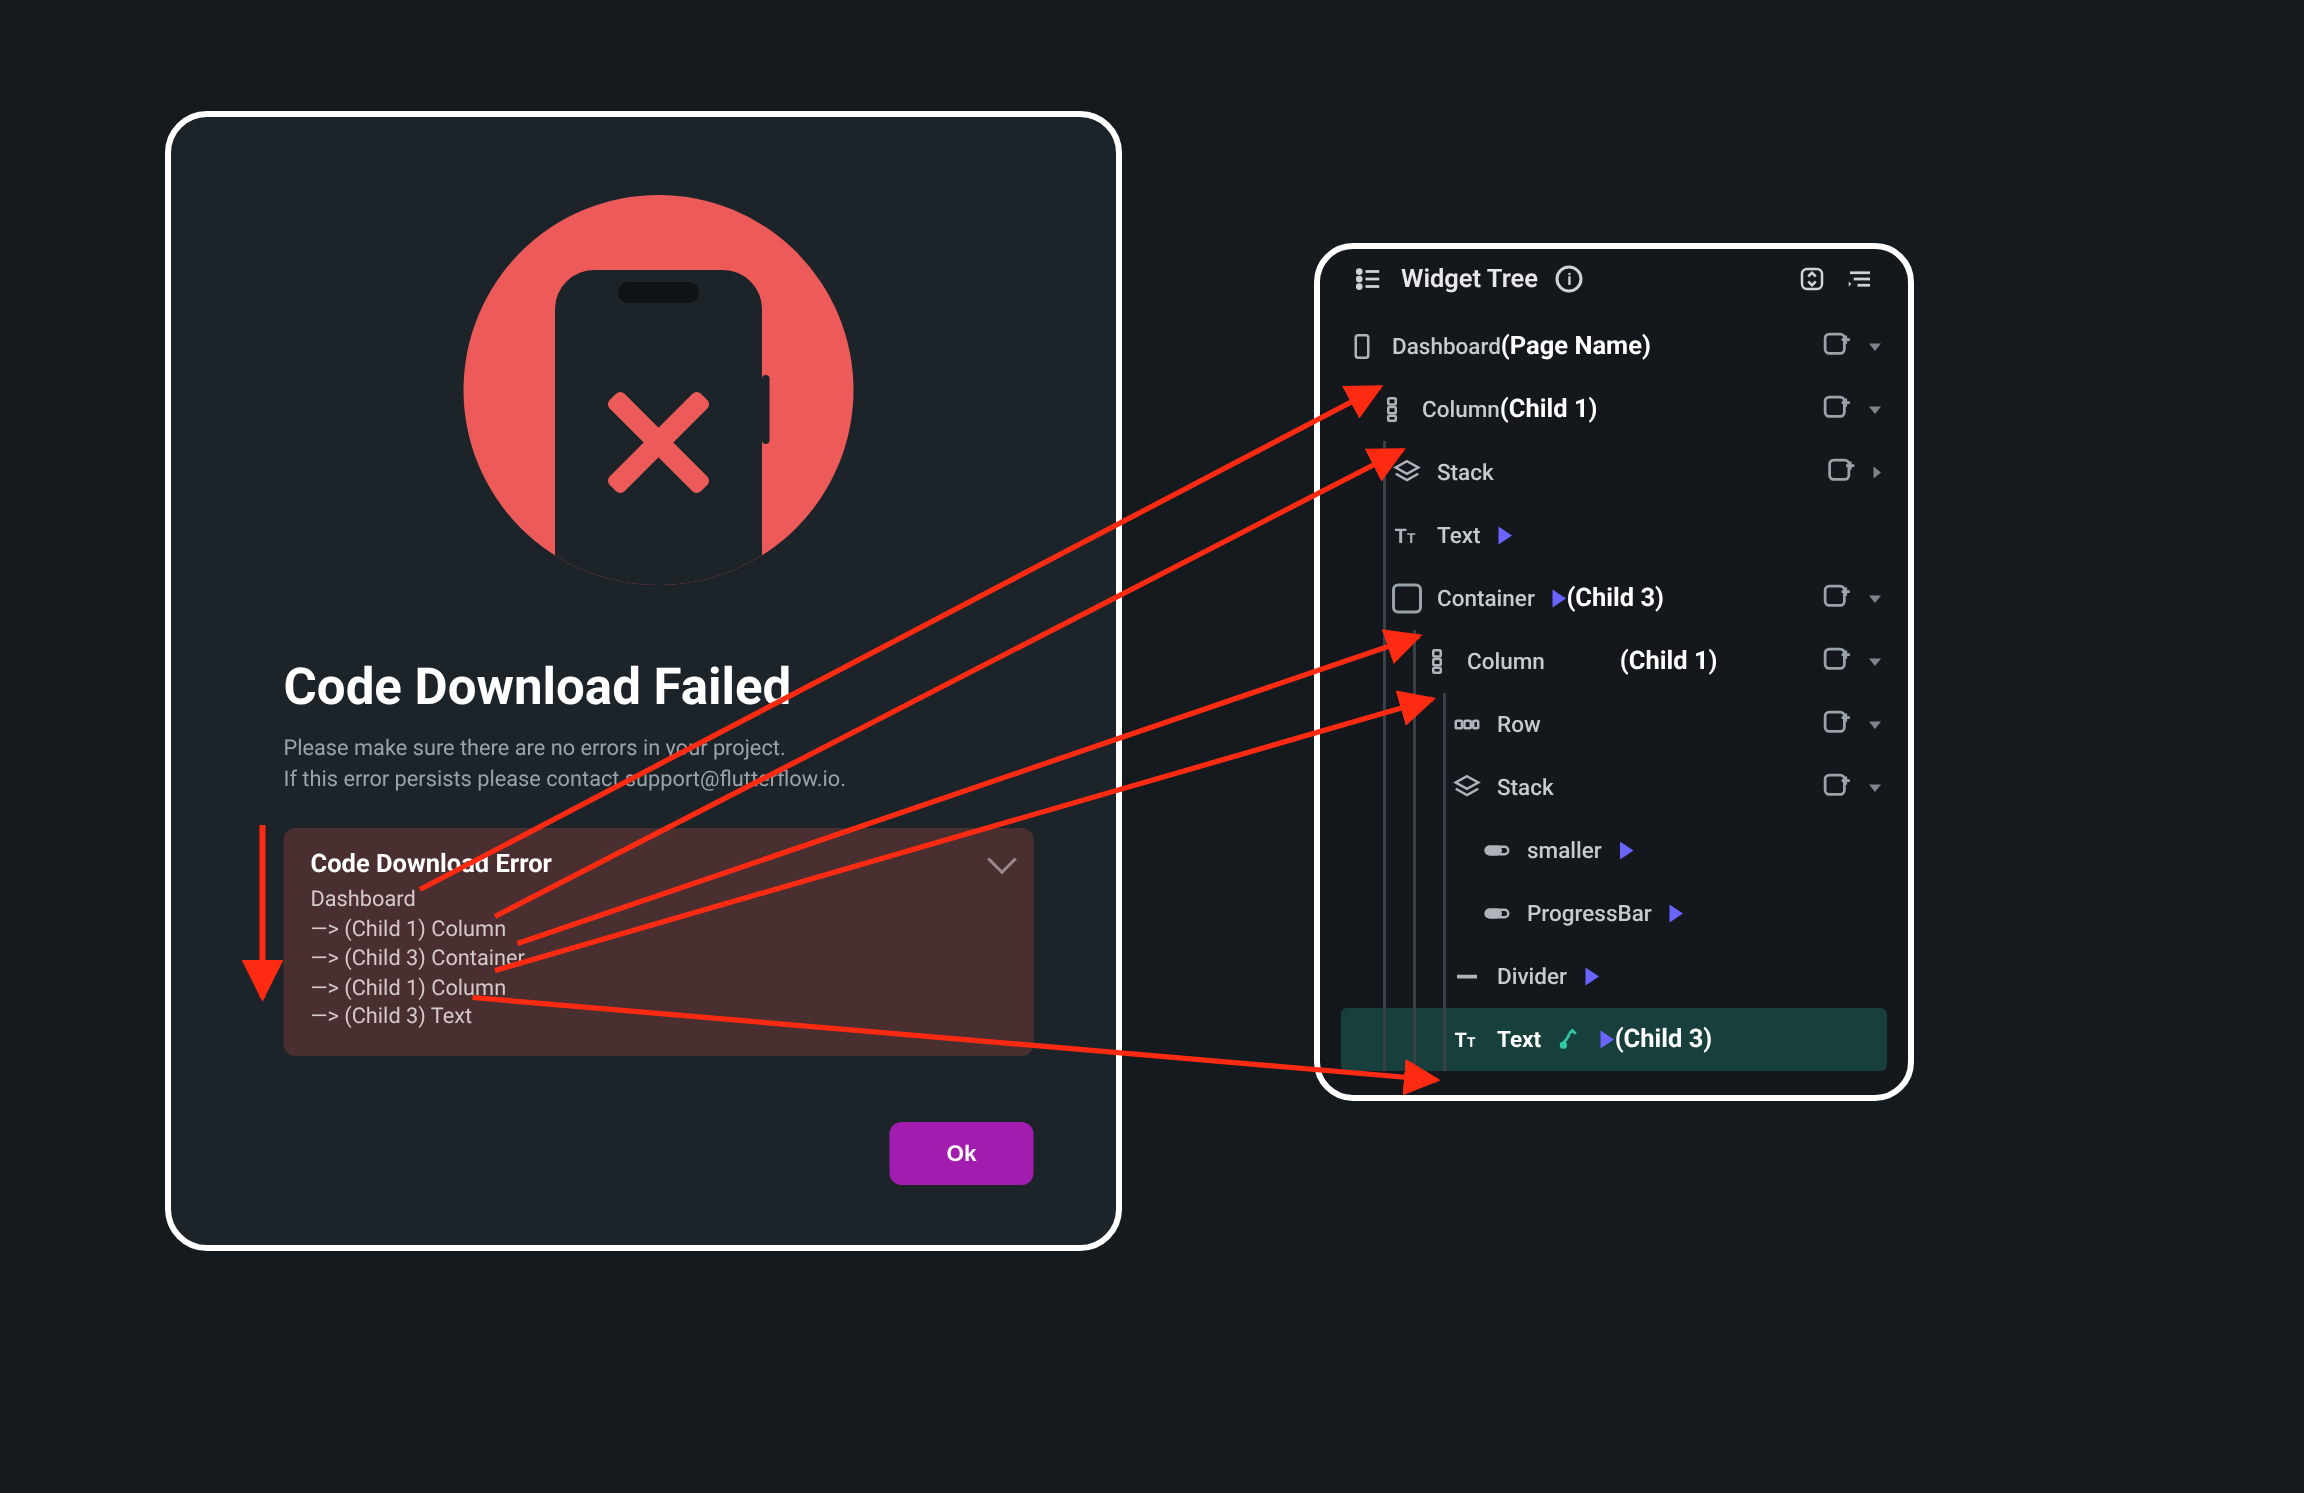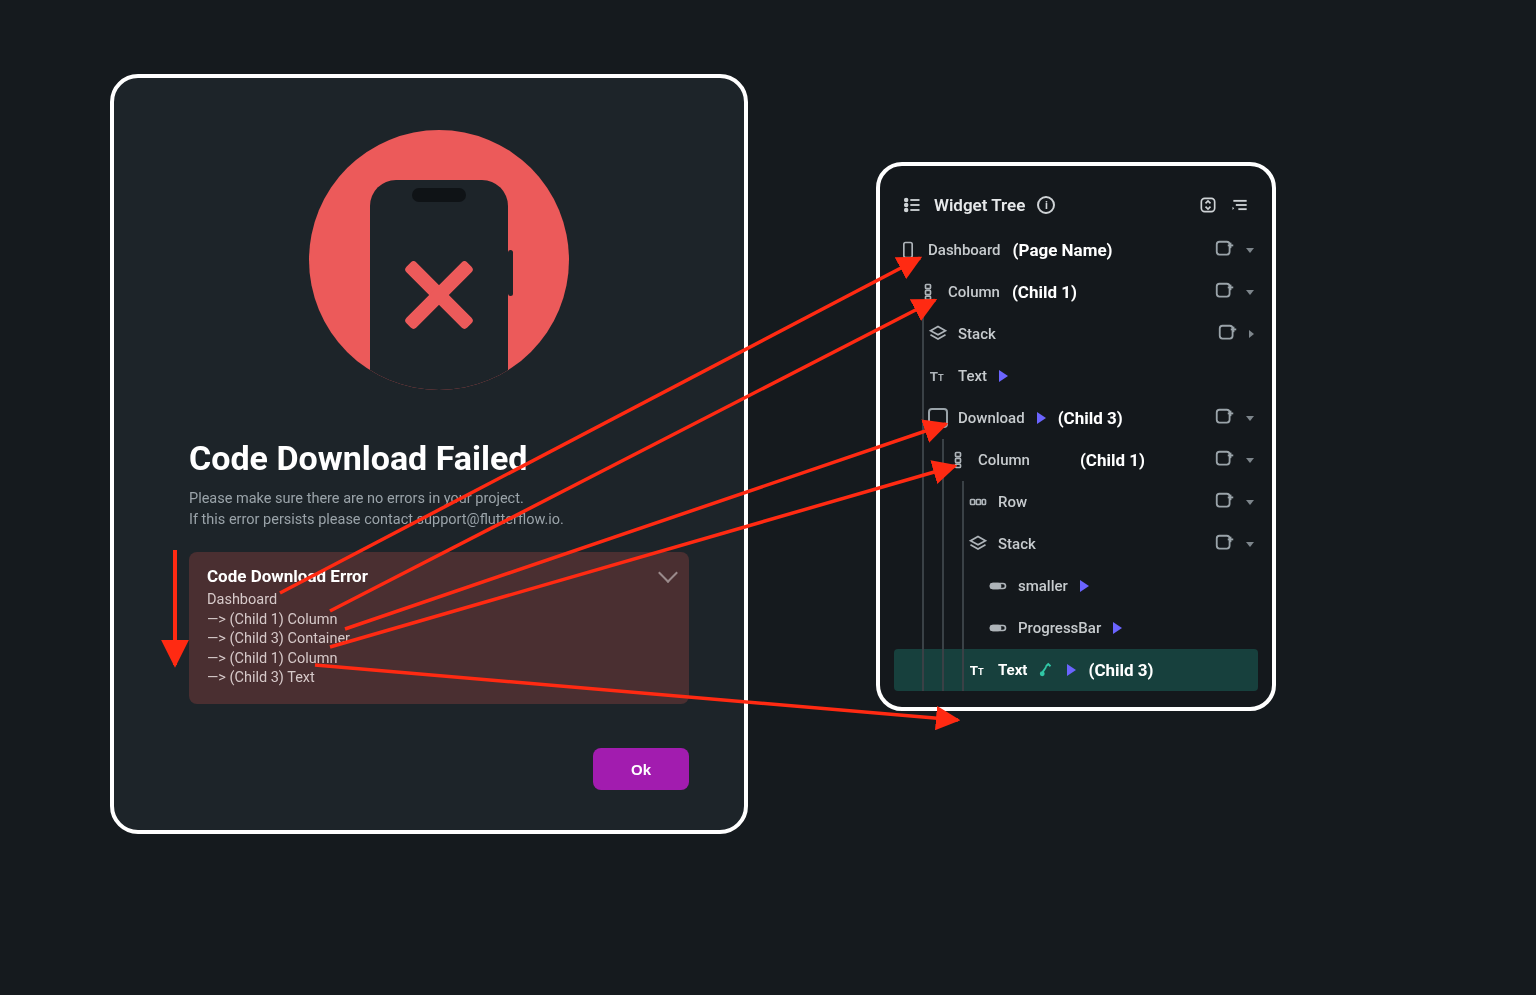--- a/index.html
+++ b/index.html
@@ -79,21 +79,21 @@
   }
 
   
   .tree-panel {
     position:absolute;
     left: 876px; top: 162px;
     width: 400px;
     background: #14181c;
     border: 4px solid #fff;
     border-radius: 26px;
-    padding: 23px 14px 16px 14px;
+    padding: 4px 14px 16px 14px;
   }
   .tree-header {
     display:flex; align-items:center; gap:12px;
     padding: 6px 8px 14px 8px;
     color:#e6e8ea; font-size:17px; font-weight:600;
   }
   .tree-header .spacer{flex:1;}
   .hicon { width:20px; height:20px; display:inline-flex; align-items:center; justify-content:center; color:#cfd3d6; }
   .hicon svg{width:100%;height:100%;}
   .info-circ{ width:18px;height:18px;border:2px solid #cfd3d6;border-radius:50%; display:inline-flex;align-items:center;justify-content:center;font-size:11px;font-weight:700;color:#cfd3d6; }
@@ -109,21 +109,21 @@
   .row.sel { background:#17403d; border-radius:4px;}
   .row .indent { display:inline-block; }
   .ind0{width:4px}.ind1{width:24px}.ind2{width:34px}.ind3{width:54px}.ind4{width:74px}.ind5{width:94px}
   .guide { position:absolute; top:0; bottom:0; width:2px; background:#3a4146; }
   .g1{left:28px}.g2{left:48px}.g3{left:68px}
   .glass-box{ width:20px;height:20px;border:2px solid #9aa3a9;border-radius:4px; display:inline-block; margin-right:10px; flex:none;}
   .wicon{ width:20px;height:20px; display:inline-flex;align-items:center;justify-content:center; margin-right:10px; color:#aeb4b9; flex:none;}
   .wicon svg{width:100%;height:100%;}
   .lbl { font-weight:500; }
   .lbl.b { color:#fff; font-weight:700; }
-  .ann { margin-left:12px; font-size:17px; font-weight:700; color:#fff; }
+  .ann { font-size:17px; font-weight:700; color:#fff; }
   .tri { margin-left:12px; width:0;height:0;border-top:6px solid transparent;border-bottom:6px solid transparent;border-left:9px solid #6b64ff; flex:none;}
   .row .rsp{flex:1;}
   .addicon{ width:22px;height:22px; color:#9aa3a9; display:inline-flex;align-items:center;justify-content:center; margin-left:6px;}
   .addicon svg{width:100%;height:100%;}
   .caret{ width:0;height:0;border-top:5px solid #7d858b;border-left:4px solid transparent;border-right:4px solid transparent; margin-left:10px;}
   .caret.r{ border-top:4px solid transparent; border-bottom:4px solid transparent; border-left:5px solid #7d858b; border-right:none; height:0;width:0;}
   
   .conn-icon{ margin-left:10px; color:#31c7a6; width:18px;height:18px; display:inline-flex;}
   .conn-icon svg{width:100%;height:100%;}
 
@@ -266,21 +266,21 @@
       </span>
       <span class="lbl">Text</span>
       <span class="tri"></span>
       <span class="rsp"></span>
     </div>
 
     <div class="row">
       <span class="guide g1"></span>
       <span class="indent ind2"></span>
       <span class="glass-box"></span>
-      <span class="lbl">Download</span>
+      <span class="lbl">Container</span>
       <span class="tri"></span>
       <span class="ann">(Child 3)</span>
       <span class="rsp"></span>
       <span class="addicon">
           <svg viewBox="0 0 24 24" fill="none" stroke="currentColor" stroke-width="2">
             <rect x="3" y="3" width="14" height="14" rx="3"></rect>
             <line x1="18" y1="4" x2="18" y2="10"></line>
             <line x1="15" y1="7" x2="21" y2="7"></line>
           </svg>
         </span>
@@ -383,20 +383,34 @@
         <svg viewBox="0 0 24 24" fill="none" stroke="currentColor" stroke-width="2">
             <rect x="3" y="9" width="18" height="6" rx="3"></rect>
             <rect x="3" y="9" width="12" height="6" rx="3" fill="currentColor"></rect>
           </svg>
       </span>
       <span class="lbl">ProgressBar</span>
       <span class="tri"></span>
       <span class="rsp"></span>
     </div>
 
+    <div class="row">
+      <span class="guide g1"></span>
+        <span class="guide g2"></span>
+        <span class="guide g3"></span>
+      <span class="indent ind4"></span>
+      <span class="wicon">
+        <svg viewBox="0 0 24 24" fill="none" stroke="currentColor" stroke-width="3">
+            <line x1="4" y1="12" x2="20" y2="12"></line>
+          </svg>
+      </span>
+      <span class="lbl">Divider</span>
+      <span class="tri"></span>
+      <span class="rsp"></span>
+    </div>
 
     <div class="row sel">
       <span class="guide g1"></span>
         <span class="guide g2"></span>
         <span class="guide g3"></span>
       <span class="indent ind4"></span>
       <span class="wicon" style="color:#fff">
         <svg viewBox="0 0 24 24" fill="currentColor">
             <text x="2" y="18" font-size="16" font-weight="700">T</text>
             <text x="12" y="18" font-size="11" font-weight="700">T</text>

